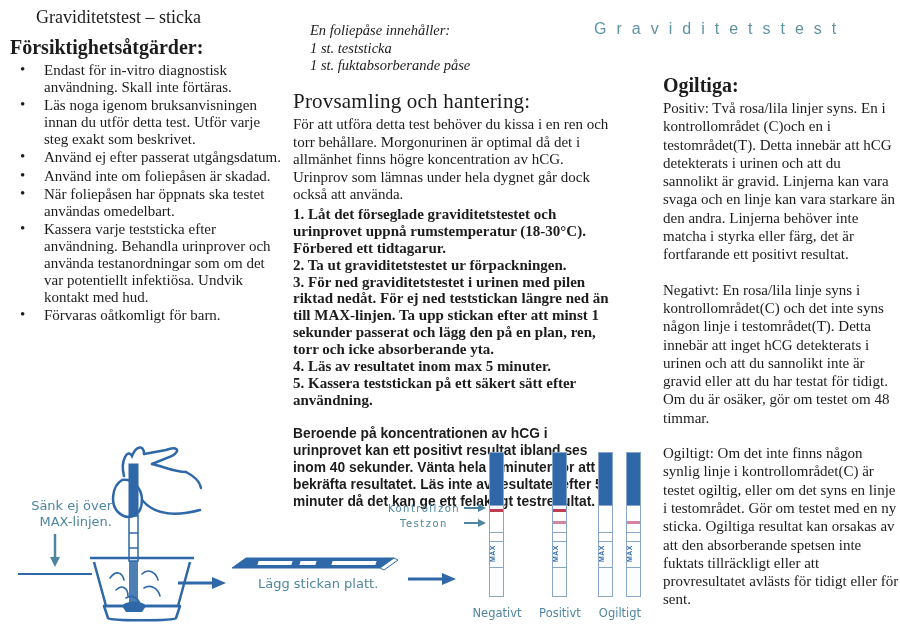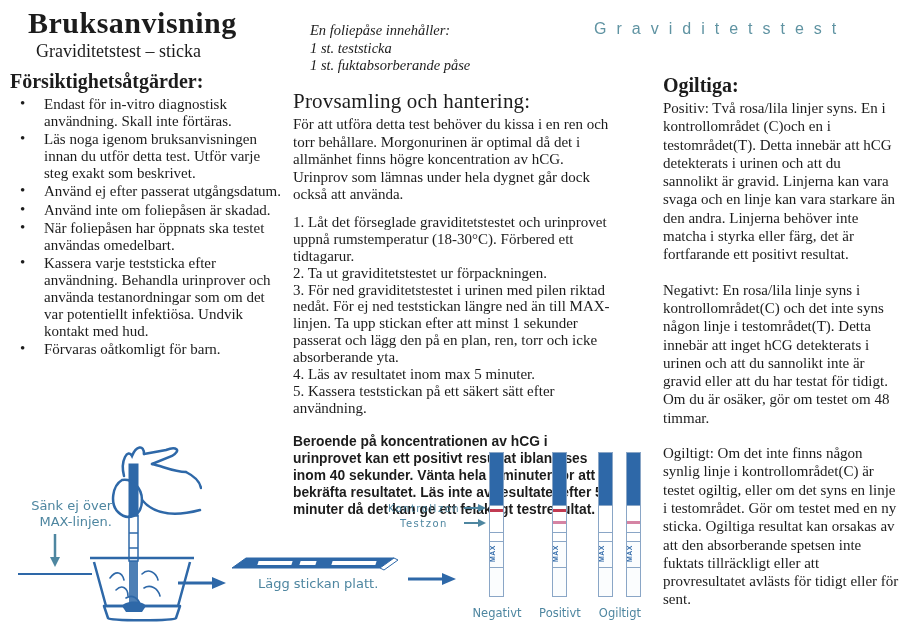--- a/index.html
+++ b/index.html
@@ -13,21 +13,21 @@
   .sec-head-bold { font-size:20px; font-weight:bold; margin-top:8px; }
   .bullets { list-style:none; margin-top:3px; }
   .bullets li { position:relative; padding-left:34px; font-size:15px; line-height:1.14; margin-bottom:1px; }
   .bullets li::before { content:"•"; position:absolute; left:10px; top:-1px; font-size:15px; }
 
   
   .col-mid { position:absolute; left:293px; top:10px; width:324px; }
   .package { font-style:italic; font-size:14.5px; line-height:1.22; padding-left:17px;margin-top:12px; }
   .sec-head { font-size:21px; margin-top:14px; letter-spacing:0.2px; }
   .body-text { font-size:15px; line-height:1.17; margin-top:2px; }
-  .steps { margin-top:10px; }
+  .steps { margin-top:2px;font-weight:bold; }
   .steps div { font-size:15px; line-height:1.13; }
   .warning { font-family:"Liberation Sans", sans-serif; font-size:13.8px; font-weight:bold; line-height:1.24; margin-top:16px; }
 
   
   .col-right { position:absolute; left:663px; top:74px; width:236px; }
   .col-right .para { font-size:15px; line-height:1.22; margin-bottom:17px; }
 
   
   .brand { position:absolute; left:594px; top:20px; font-family:"Liberation Sans", sans-serif;
            font-size:16px; color:#5f93a2; letter-spacing:10px; white-space:nowrap; }
@@ -53,21 +53,20 @@
   .stick .win-div { position:absolute; left:0; right:0; top:26px; height:1px; background:#8aa6c6; }
   .stick .s-max { height:26px; border-bottom:1px solid #8aa6c6; position:relative; overflow:hidden; }
   .stick .s-max span { position:absolute; left:-6px; top:8px; font-family:"Liberation Sans", sans-serif;
                        font-size:7px; font-weight:bold; color:#2e68a8; transform:rotate(-90deg); letter-spacing:0.5px; }
   .stick .s-bottom { height:26px; }
 </style>
 </head>
 <body>
 
 <div class="col-left">
-  <div class="doc-title">Bruksanvisning</div>
   <div class="doc-subtitle">Graviditetstest – sticka</div>
   <div class="sec-head-bold">Försiktighetsåtgärder:</div>
   <ul class="bullets">
     <li>Endast för in-vitro diagnostisk användning. Skall inte förtäras.</li>
     <li>Läs noga igenom bruksanvisningen innan du utför detta test. Utför varje steg exakt som beskrivet.</li>
     <li>Använd ej efter passerat utgångsdatum.</li>
     <li>Använd inte om foliepåsen är skadad.</li>
     <li>När foliepåsen har öppnats ska testet användas omedelbart.</li>
     <li>Kassera varje teststicka efter användning. Behandla urinprover och använda testanordningar som om det var potentiellt infektiösa. Undvik kontakt med hud.</li>
     <li>Förvaras oåtkomligt för barn.</li>

